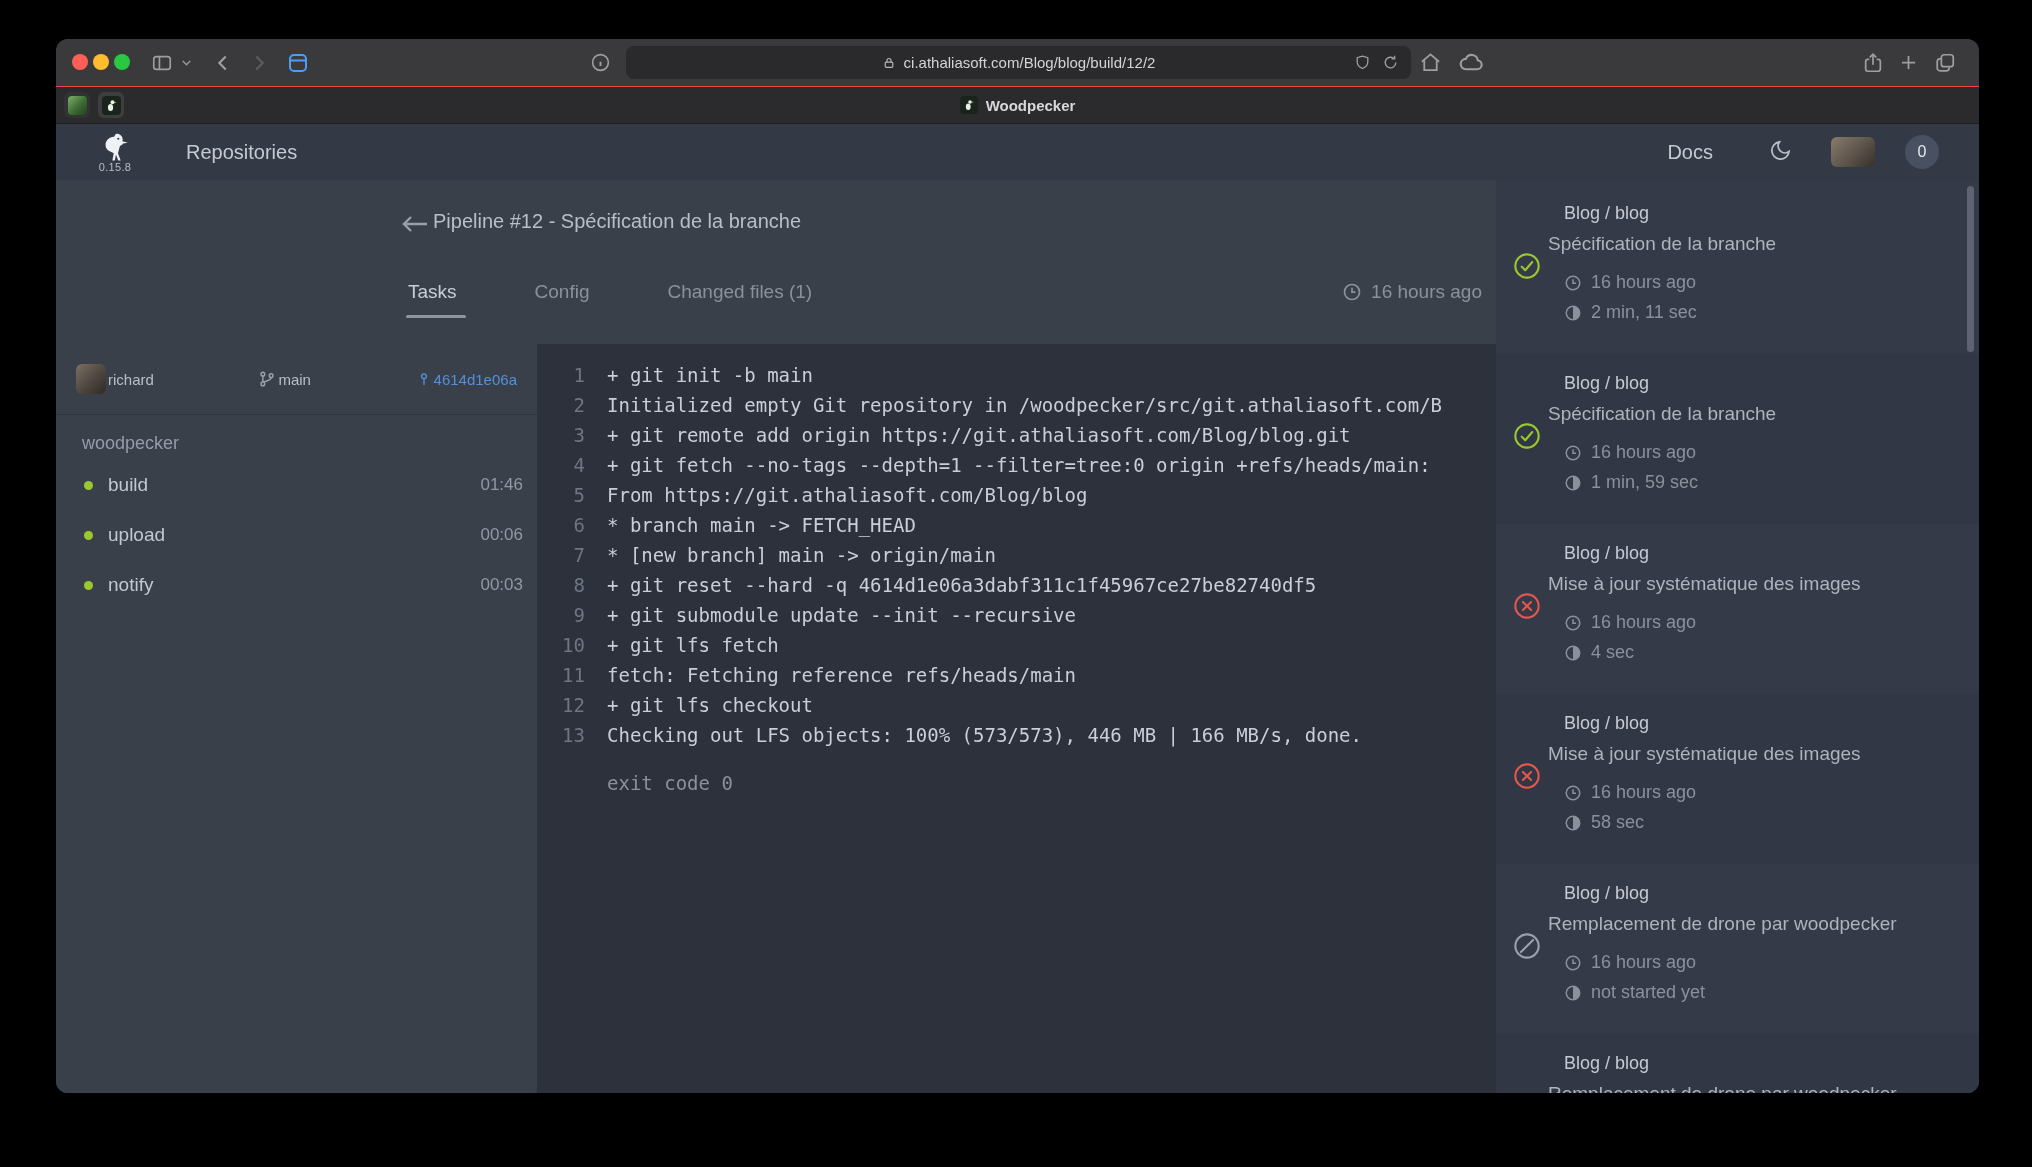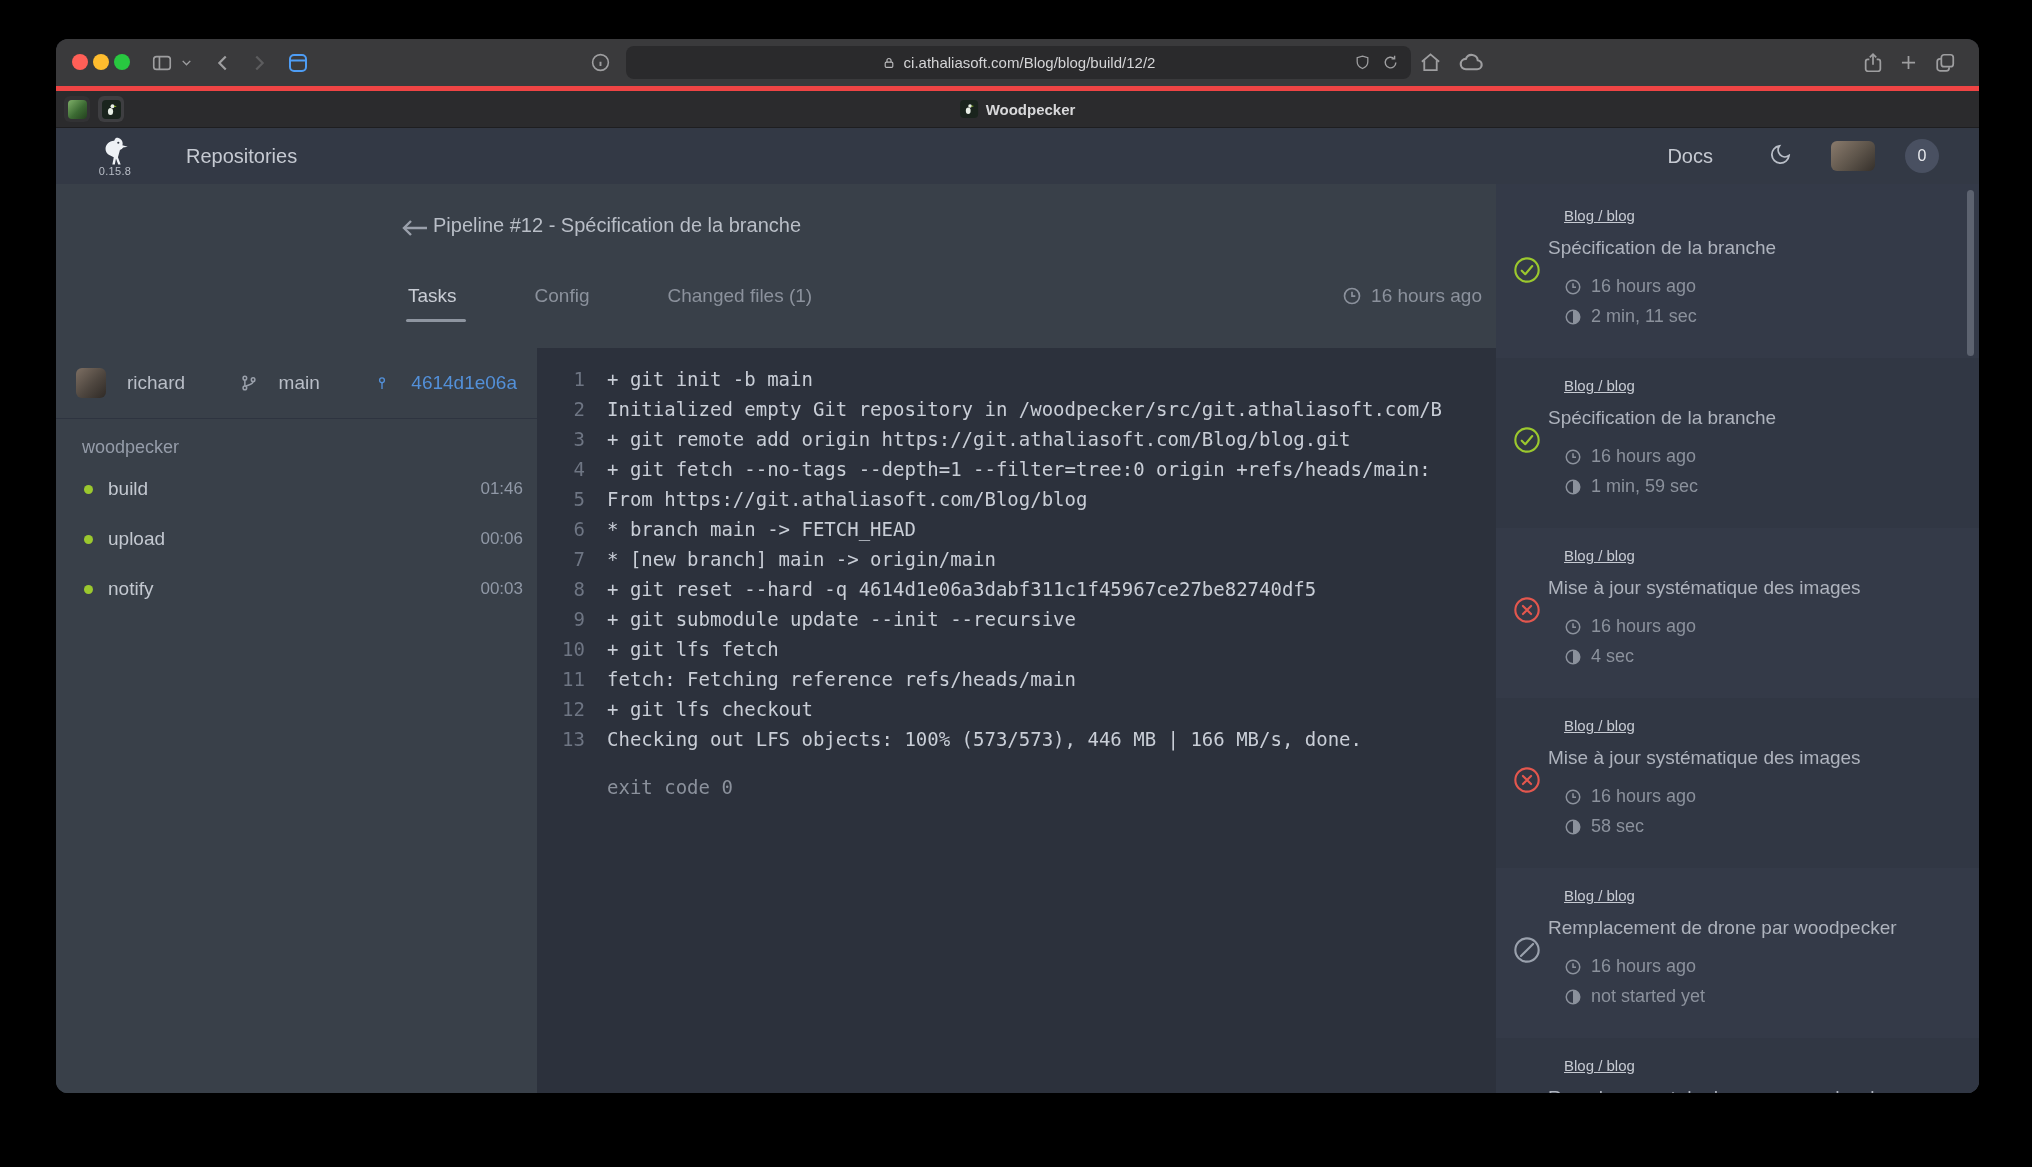--- a/index.html
+++ b/index.html
@@ -1,20 +1,20 @@
 <!DOCTYPE html>
 <html><head>
 <meta charset="utf-8">
 <style>
   html,body{margin:0;padding:0;width:2032px;height:1167px;background:#000;overflow:hidden;
     font-family:"Liberation Sans",sans-serif;-webkit-font-smoothing:antialiased;}
   .window{position:absolute;left:56px;top:39px;width:1923px;height:1054px;border-radius:12px;
     overflow:hidden;background:#2c313c;}
   
-  .toolbar{position:relative;height:47px;background:#3a3a3c;border-bottom:5px solid #ef4444;}
+  .toolbar{position:relative;height:47px;background:#3a3a3c;border-bottom:1px solid #ef4444;}
   .light{position:absolute;top:15px;width:16px;height:16px;border-radius:50%;}
   .light.r{left:16px;background:#ff5f57}.light.y{left:37px;background:#febc2e}.light.g{left:58px;background:#28c840}
   .tbi{position:absolute;top:0;height:47px;display:flex;align-items:center;color:#9e9ea0;}
   .tbi svg{display:block}
   .dim{color:#5c5c5e}
   .urlfield{position:absolute;left:570px;top:7px;width:785px;height:33px;background:#2a2a2c;
     border-radius:8px;display:flex;align-items:center;justify-content:center;gap:8px;color:#d4d4d6;font-size:15px;}
   .url-right{position:absolute;top:0;height:33px;display:flex;align-items:center;color:#9e9ea0}
   .tabstrip{position:relative;height:36px;background:#2b2b2d;border-bottom:1px solid #1e1e20;}
   .pintab{position:absolute;top:5px;width:26px;height:26px;border-radius:6px;display:flex;align-items:center;justify-content:center;}
@@ -44,42 +44,42 @@
   .pipe-title{position:absolute;left:377px;top:30px;font-size:20px;color:#b9bec7;font-weight:500;}
   .tabs-row{position:absolute;left:352px;top:101px;display:flex;gap:78px;font-size:19px;color:#8b919c;}
   .tab.active{color:#c9cdd5}
   .tab-underline{position:absolute;left:350px;top:135px;width:60px;height:3px;border-radius:2px;background:#8e95a0;}
   .time-ago{position:absolute;right:14px;top:101px;display:flex;align-items:center;gap:9px;color:#8b919c;font-size:19px;}
   .panes{flex:1;display:flex;min-height:0;}
   
   .left-panel{width:481px;flex:none;background:#394049;display:flex;flex-direction:column;}
   .meta-row{height:70px;flex:none;display:flex;align-items:center;justify-content:space-between;
     padding:0 20px;border-bottom:1px solid #2e3440;}
-  .meta-chip{display:flex;align-items:center;gap:21px;color:#b9bec7;font-size:19px;}
+  .meta-chip{display:flex;align-items:center;gap:2px;color:#b9bec7;font-size:15px;}
   .avatar-s{width:30px;height:30px;border-radius:6px;background:linear-gradient(135deg,#7d6f63 0%,#4e463f 55%,#2f2a26 100%);}
   .commit-chip{color:#5390d9;}
   .group-label{margin:18px 0 6px;padding-left:26px;font-size:18px;color:#959ca9;}
   .step{height:50px;flex:none;display:flex;align-items:center;padding:0 14px 0 28px;font-size:19px;color:#c3c8d0;}
   .step.selected{background:#474e5e;}
   .dot{width:9px;height:9px;border-radius:50%;background:#9bc82e;margin-right:15px;flex:none;}
   .step-time{margin-left:auto;font-size:17px;color:#9098a6;}
   
   .log-pane{flex:1;background:#2c313c;padding-top:16px;font-family:"DejaVu Sans Mono",monospace;
     font-size:19px;line-height:30px;color:#c9ced7;overflow:hidden;min-width:0;}
   .log-line{display:flex;white-space:pre;}
   .ln{width:48px;flex:none;text-align:right;color:#6e7583;margin-right:22px;}
   .lt{flex:1;overflow:hidden;}
   .exit-code{margin-top:18px;padding-left:70px;color:#8b919c;}
   
   .sidebar{flex:1;position:relative;background:#343a48;overflow:hidden;padding-top:4px;box-sizing:border-box;}
   .feed-item{position:relative;height:170px;}
   .feed-item.alt{background:#313744;}
   .status-badge{position:absolute;left:17px;top:68px;width:28px;height:28px;}
   .status-badge.success{color:#9bc82e}.status-badge.failure{color:#e3574e}.status-badge.pending{color:#9aa1ad}
-  .repo-link{position:absolute;left:68px;top:19px;font-size:15px;color:#c6cad2;text-decoration:underline;}
+  .repo-link{position:absolute;left:68px;top:19px;font-size:18px;color:#c6cad2;}
   .feed-title{position:absolute;left:52px;top:49px;font-size:19px;color:#aeb3bd;white-space:nowrap;}
   .feed-meta{position:absolute;left:68px;display:flex;align-items:center;gap:9px;color:#8b919c;font-size:18px;}
   .feed-when{top:88px}.feed-dur{top:118px}
   .scroll-thumb{position:absolute;right:5px;top:6px;width:7px;height:166px;border-radius:4px;background:#5d6370;}
 </style>
 </head>
 <body>
 
 <div class="window">
 

